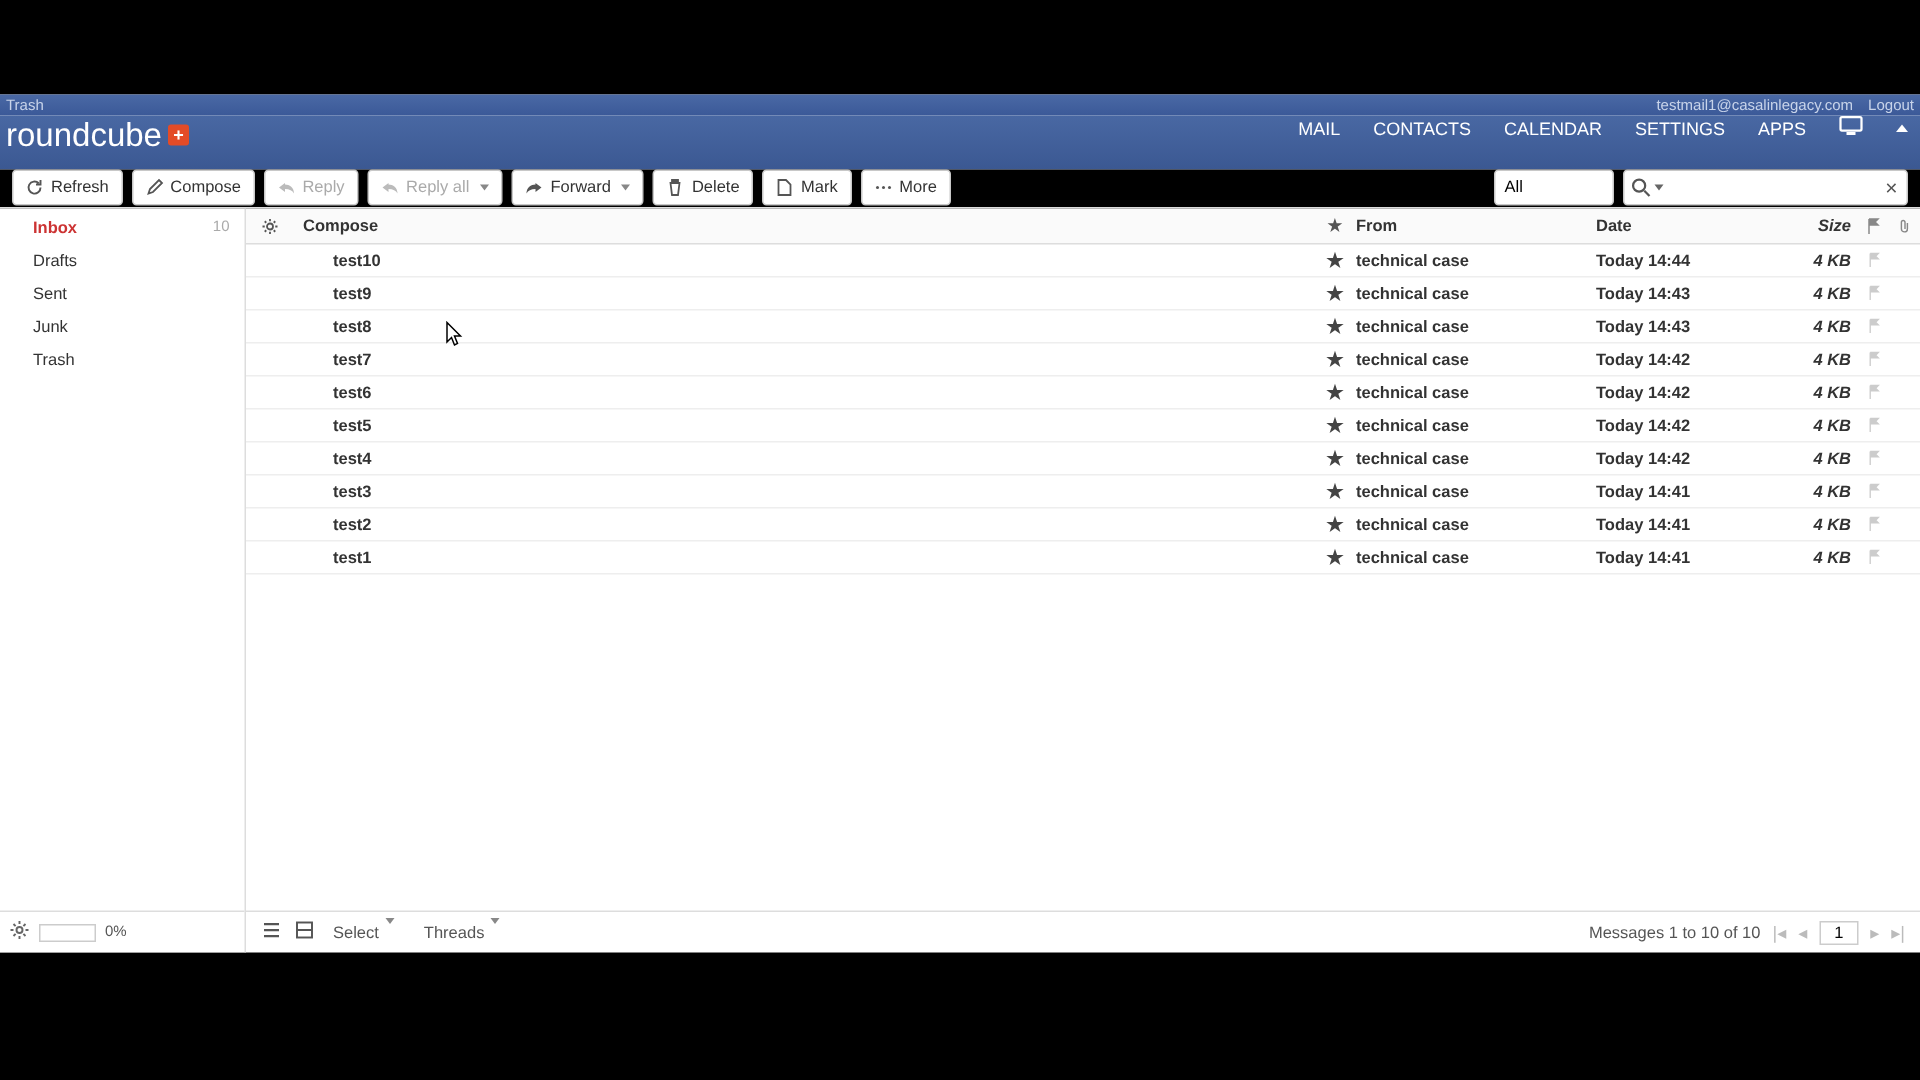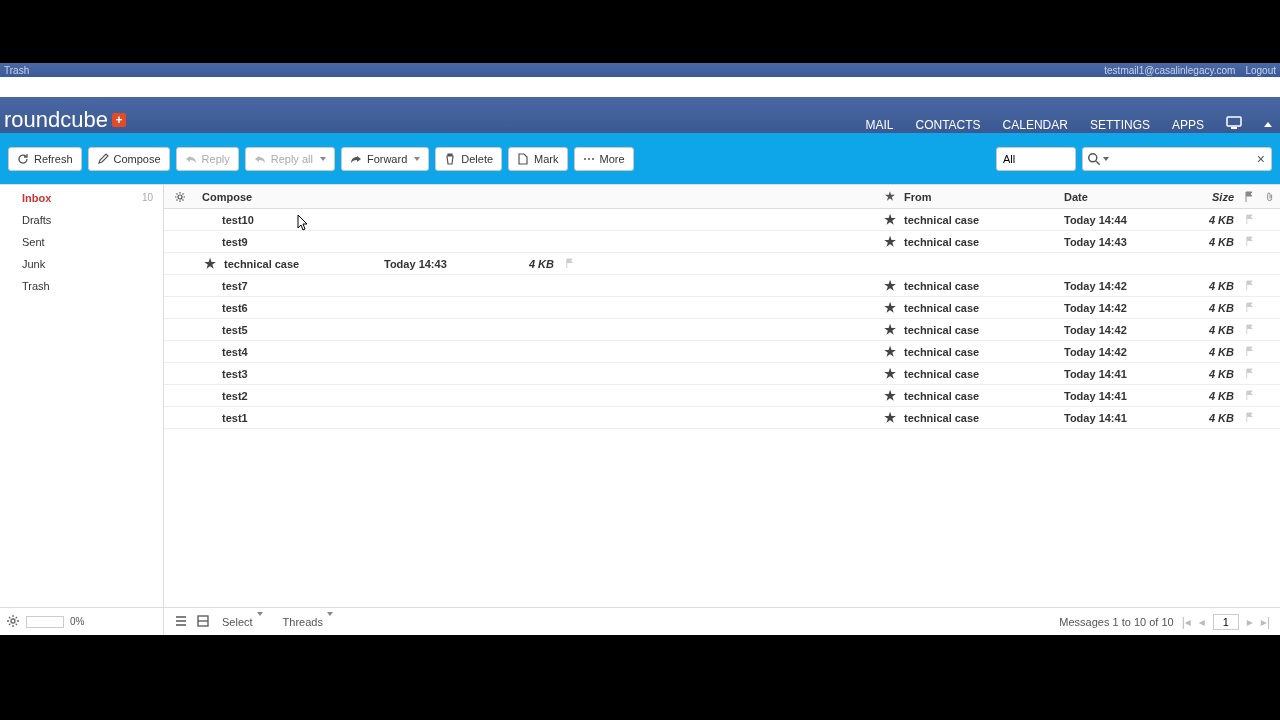--- a/index.html
+++ b/index.html
@@ -1,28 +1,28 @@
 <!DOCTYPE html>
 <html><head>
 <meta charset="utf-8">
 <style>
 * { box-sizing: border-box; margin: 0; padding: 0; }
 body { font-family: "Lucida Grande", Verdana, Arial, sans-serif; font-size: 11px; background: #000; width: 1280px; height: 720px; overflow: hidden; position: relative; }
 .app { position: absolute; top: 63px; left: 0; right: 0; bottom: 85px; background: #fff; display: flex; flex-direction: column; }
 .topbar { background: #3b5998; background: linear-gradient(#4a69a5, #3b5998); height: 14px; color: #c8d4ea; font-size: 10px; display: flex; justify-content: space-between; align-items: center; padding: 0 4px; }
 .topbar a { color: #c8d4ea; text-decoration: none; }
 .topbar-right { display: flex; gap: 10px; }
-.header { background: #3e5f9a; background: linear-gradient(#4968a3, #3b5892); height: 36px; display: flex; align-items: flex-end; color: #fff; padding: 0 8px 0 0; margin-top: 20px; }
+.header { background: #3e5f9a; background: linear-gradient(#4968a3, #3b5892); height: 36px; display: flex; align-items: flex-start; color: #fff; padding: 0 8px 0 0; }
 .logo { font-size: 22px; font-weight: normal; letter-spacing: 0; padding-left: 4px; display: flex; align-items: center; }
 .logo .plus { background: #e34b27; color: #fff; font-size: 12px; width: 14px; height: 14px; border-radius: 2px; display: inline-flex; align-items: center; justify-content: center; margin-left: 4px; font-weight: bold; }
 .nav { margin-left: auto; display: flex; gap: 22px; font-size: 12px; align-items: center; }
 .nav a { color: #fff; text-decoration: none; }
 .nav .monitor-icon svg { width: 16px; height: 14px; }
 .nav .arrow-up { width: 0; height: 0; border-left: 4px solid transparent; border-right: 4px solid transparent; border-bottom: 5px solid #fff; }
-.toolbar { background: #0ea5e9; border-bottom: 1px solid #ddd; height: 52px; display: flex; align-items: center; padding: 0 8px; gap: 6px; }
+.toolbar { background: #000000; border-bottom: 1px solid #ddd; height: 26px; display: flex; align-items: flex-start; padding: 0 8px; gap: 6px; }
 .tbtn { background: #fff; border: 1px solid #c8c8c8; border-radius: 3px; height: 24px; padding: 0 8px; display: inline-flex; align-items: center; gap: 5px; font-size: 11px; color: #333; cursor: pointer; }
 .tbtn.disabled { color: #aaa; }
 .tbtn .ico { width: 12px; height: 12px; display: inline-flex; align-items: center; justify-content: center; }
 .tbtn .caret { width: 0; height: 0; border-left: 3px solid transparent; border-right: 3px solid transparent; border-top: 4px solid #888; margin-left: 2px; }
 .toolbar-right { margin-left: auto; display: flex; gap: 6px; align-items: center; }
 .filter-select { background: #fff; border: 1px solid #c8c8c8; border-radius: 3px; height: 24px; width: 80px; padding: 0 6px; display: flex; align-items: center; justify-content: space-between; font-size: 11px; }
 .search-box { background: #fff; border: 1px solid #c8c8c8; border-radius: 3px; height: 24px; width: 190px; display: flex; align-items: center; padding: 0 4px; }
 .search-box .ico { width: 14px; display: flex; align-items: center; }
 .search-box .caret { width: 0; height: 0; border-left: 3px solid transparent; border-right: 3px solid transparent; border-top: 4px solid #666; margin-left: 2px; }
 .search-box input { border: none; outline: none; flex: 1; font-size: 11px; margin-left: 4px; }
@@ -270,20 +270,21 @@
             <div class="col-size">4 KB</div>
             <div class="col-flag">
               <svg viewBox="0 0 10 12" width="9" height="11">
                 <path d="M2 1v10M2 1h6l-2 2 2 2H2" fill="#ccc" stroke="#ccc"></path>
               </svg>
             </div>
             <div class="col-attach"></div>
           </div>
           <div class="msgrow">
             <div class="col-gear"></div>
+            <div class="col-subject">test8</div>
             <div class="col-star">
               <span class="star">★</span>
             </div>
             <div class="col-from">technical case</div>
             <div class="col-date">Today 14:43</div>
             <div class="col-size">4 KB</div>
             <div class="col-flag">
               <svg viewBox="0 0 10 12" width="9" height="11">
                 <path d="M2 1v10M2 1h6l-2 2 2 2H2" fill="#ccc" stroke="#ccc"></path>
               </svg>

